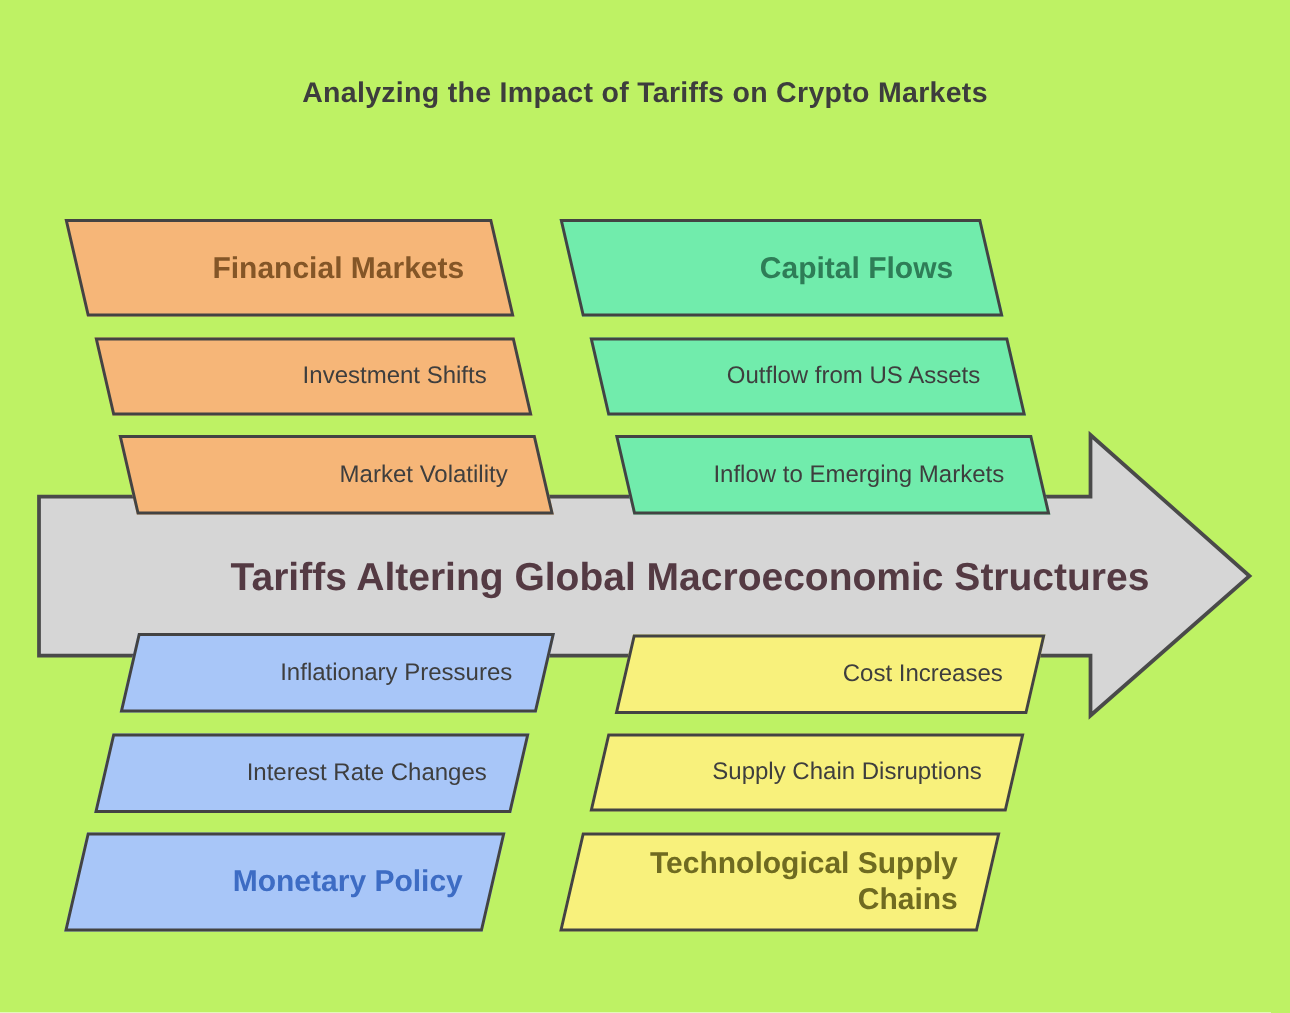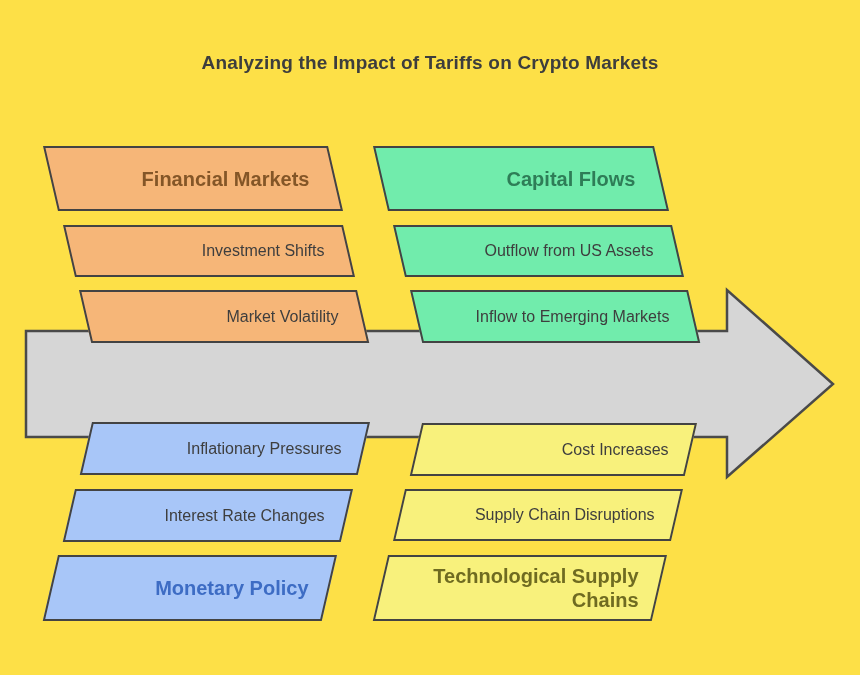--- a/index.html
+++ b/index.html
@@ -1,17 +1,17 @@
 <!DOCTYPE html>
 <html><head>
 <meta charset="utf-8">
 <style>
   html,body { margin:0; padding:0; background:#ffffff; }
   #canvas {
-    position:relative; width:860px; height:675px; background:#fde047;
+    position:relative; width:860px; height:675px; background:#bef264;
     font-family:"Liberation Sans", sans-serif; overflow:hidden;
   }
   .page-title {
     position:absolute; left:0; top:52px; width:860px;
     text-align:center; font-size:19px; font-weight:bold; color:#3d3d3d;
     letter-spacing:0.2px;
   }
   .arrow-svg { position:absolute; left:0; top:0; z-index:1; }
   .arrow-label {
     position:absolute; left:80px; top:331px; width:760px; height:106px;
@@ -63,20 +63,21 @@
 <body>
 
 <div id="canvas">
 
   <div class="page-title">Analyzing the Impact of Tariffs on Crypto Markets</div>
 
   <svg class="arrow-svg" width="860" height="675" viewBox="0 0 860 675" aria-hidden="true">
     <polygon points="26,331 727,331 727,290 833,384 727,477 727,437 26,437" fill="#d6d6d6" stroke="#4a4a4a" stroke-width="2.5" stroke-linejoin="miter"></polygon>
   </svg>
 
+  <div class="arrow-label">Tariffs Altering Global Macroeconomic Structures</div>
 
   <div class="pgram lean-a orange fm-header">
     <div class="pgram-inner">
         <span class="header-label">Financial Markets</span>
       </div>
   </div>
   <div class="pgram lean-a orange fm-item1">
     <div class="pgram-inner">
         <span class="item-label">Investment Shifts</span>
       </div>

